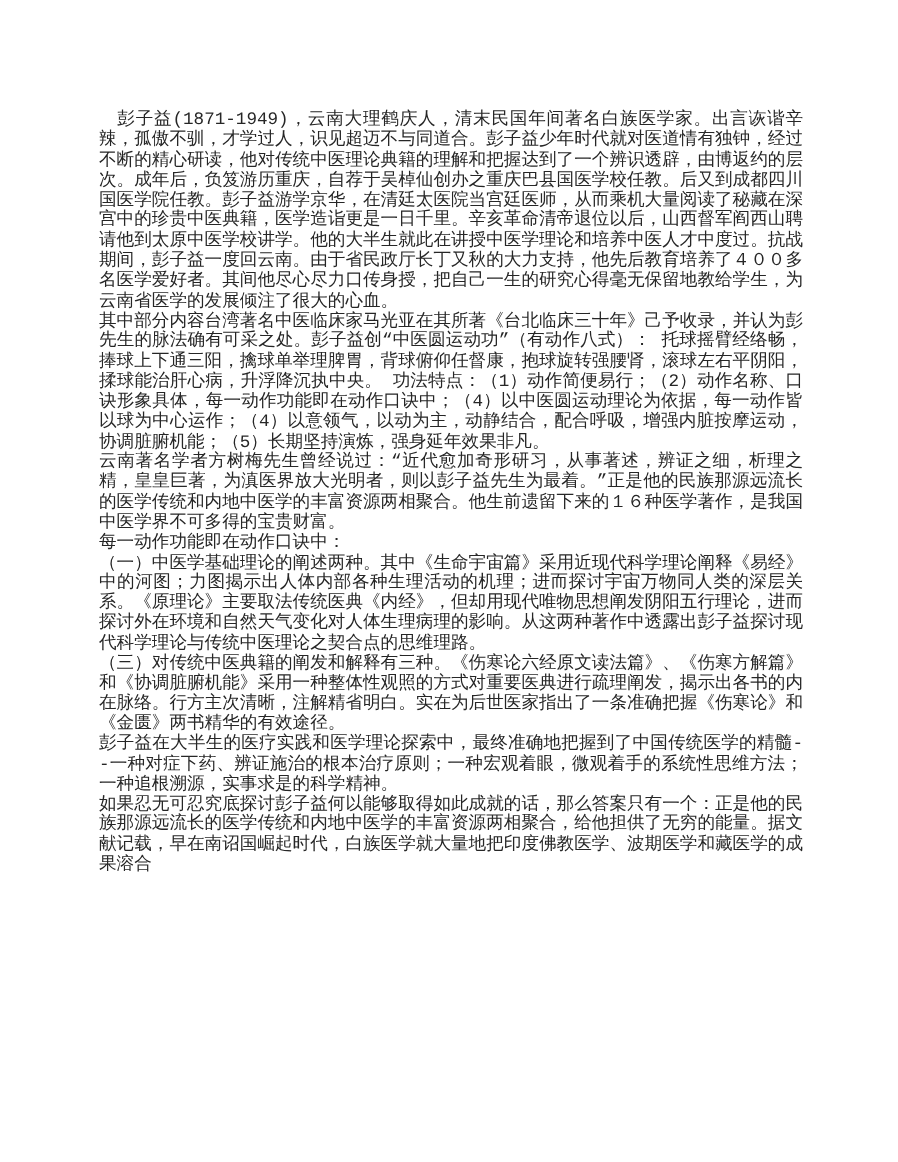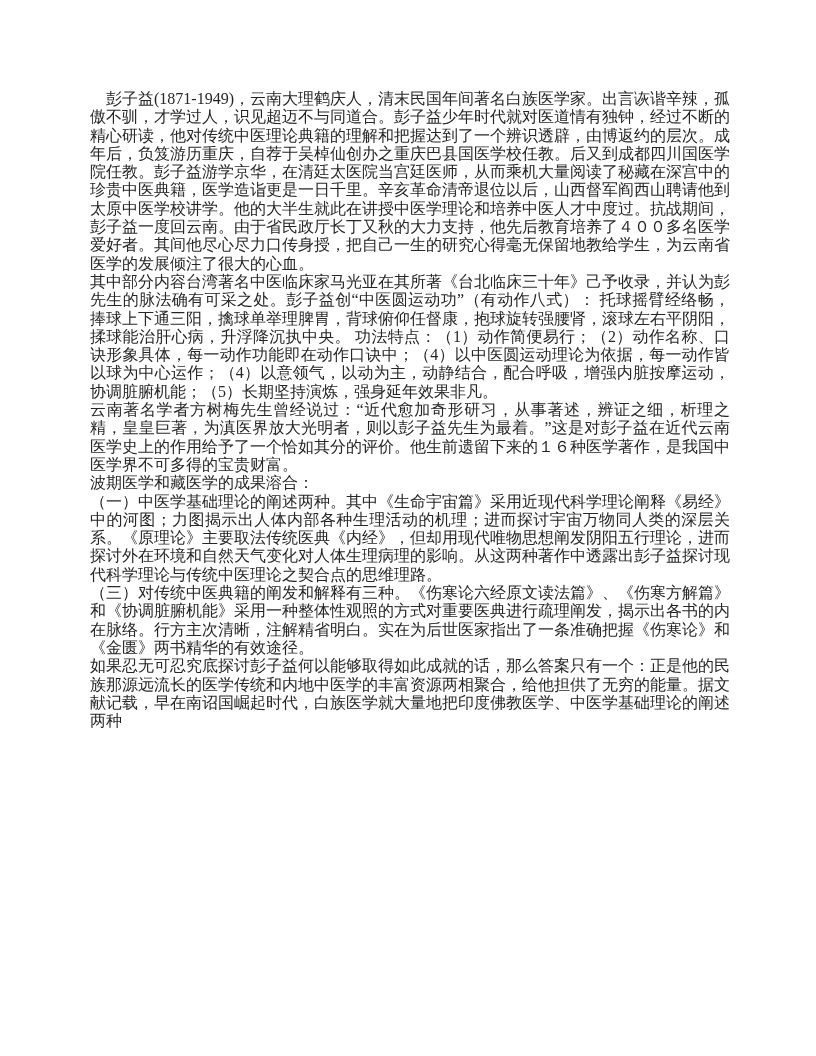--- a/index.html
+++ b/index.html
@@ -10,42 +10,43 @@
   .page {
     position: relative;
     width: 816px;
     height: 1056px;
     background: #ffffff;
     overflow: hidden;
   }
   .content {
     position: absolute;
     left: 90px;
-    top: 90px;
+    top: 100px;
     width: 640px;
-    font-family: Liberation Serif, serif;
+    font-family: Liberation Mono, monospace;
     font-size: 16px;
     line-height: 18.3px;
     color: #262626;
     text-align: justify;
     text-justify: inter-ideograph;
   }
   .content p {
     margin: 0;
     padding: 0;
     word-break: break-all;
     overflow-wrap: break-word;
   }
 </style>
 </head>
 <body>
 
 <div class="page">
   <div class="content">
     <p>　彭子益(1871-1949)，云南大理鹤庆人，清末民国年间著名白族医学家。出言诙谐辛辣，孤傲不驯，才学过人，识见超迈不与同道合。彭子益少年时代就对医道情有独钟，经过不断的精心研读，他对传统中医理论典籍的理解和把握达到了一个辨识透辟，由博返约的层次。成年后，负笈游历重庆，自荐于吴棹仙创办之重庆巴县国医学校任教。后又到成都四川国医学院任教。彭子益游学京华，在清廷太医院当宫廷医师，从而乘机大量阅读了秘藏在深宫中的珍贵中医典籍，医学造诣更是一日千里。辛亥革命清帝退位以后，山西督军阎西山聘请他到太原中医学校讲学。他的大半生就此在讲授中医学理论和培养中医人才中度过。抗战期间，彭子益一度回云南。由于省民政厅长丁又秋的大力支持，他先后教育培养了４００多名医学爱好者。其间他尽心尽力口传身授，把自己一生的研究心得毫无保留地教给学生，为云南省医学的发展倾注了很大的心血。</p>
     <p>其中部分内容台湾著名中医临床家马光亚在其所著《台北临床三十年》己予收录，并认为彭先生的脉法确有可采之处。彭子益创“中医圆运动功”（有动作八式）： 托球摇臂经络畅，捧球上下通三阳，擒球单举理脾胃，背球俯仰任督康，抱球旋转强腰肾，滚球左右平阴阳，揉球能治肝心病，升浮降沉执中央。 功法特点：（1）动作简便易行；（2）动作名称、口诀形象具体，每一动作功能即在动作口诀中；（4）以中医圆运动理论为依据，每一动作皆以球为中心运作；（4）以意领气，以动为主，动静结合，配合呼吸，增强内脏按摩运动，协调脏腑机能；（5）长期坚持演炼，强身延年效果非凡。</p>
-    <p>云南著名学者方树梅先生曾经说过：“近代愈加奇形研习，从事著述，辨证之细，析理之精，皇皇巨著，为滇医界放大光明者，则以彭子益先生为最着。”这是对彭子益在近代云南医学史上的作用给予了一个恰如其分的评价。他生前遗留下来的１６种医学著作，是我国中医学界不可多得的宝贵财富。</p>
-    <p>波期医学和藏医学的成果溶合：</p>
+    <p>云南著名学者方树梅先生曾经说过：“近代愈加奇形研习，从事著述，辨证之细，析理之精，皇皇巨著，为滇医界放大光明者，则以彭子益先生为最着。”正是他的民族那源远流长的医学传统和内地中医学的丰富资源两相聚合。他生前遗留下来的１６种医学著作，是我国中医学界不可多得的宝贵财富。</p>
+    <p>每一动作功能即在动作口诀中：</p>
     <p>（一）中医学基础理论的阐述两种。其中《生命宇宙篇》采用近现代科学理论阐释《易经》中的河图；力图揭示出人体内部各种生理活动的机理；进而探讨宇宙万物同人类的深层关系。《原理论》主要取法传统医典《内经》，但却用现代唯物思想阐发阴阳五行理论，进而探讨外在环境和自然天气变化对人体生理病理的影响。从这两种著作中透露出彭子益探讨现代科学理论与传统中医理论之契合点的思维理路。</p>
     <p>（三）对传统中医典籍的阐发和解释有三种。《伤寒论六经原文读法篇》、《伤寒方解篇》和《协调脏腑机能》采用一种整体性观照的方式对重要医典进行疏理阐发，揭示出各书的内在脉络。行方主次清晰，注解精省明白。实在为后世医家指出了一条准确把握《伤寒论》和《金匮》两书精华的有效途径。</p>
-    <p>如果忍无可忍究底探讨彭子益何以能够取得如此成就的话，那么答案只有一个：正是他的民族那源远流长的医学传统和内地中医学的丰富资源两相聚合，给他担供了无穷的能量。据文献记载，早在南诏国崛起时代，白族医学就大量地把印度佛教医学、中医学基础理论的阐述两种</p>
+    <p>彭子益在大半生的医疗实践和医学理论探索中，最终准确地把握到了中国传统医学的精髓--一种对症下药、辨证施治的根本治疗原则；一种宏观着眼，微观着手的系统性思维方法；一种追根溯源，实事求是的科学精神。</p>
+    <p>如果忍无可忍究底探讨彭子益何以能够取得如此成就的话，那么答案只有一个：正是他的民族那源远流长的医学传统和内地中医学的丰富资源两相聚合，给他担供了无穷的能量。据文献记载，早在南诏国崛起时代，白族医学就大量地把印度佛教医学、波期医学和藏医学的成果溶合</p>
   </div>
 </div>
 
 </body></html>

